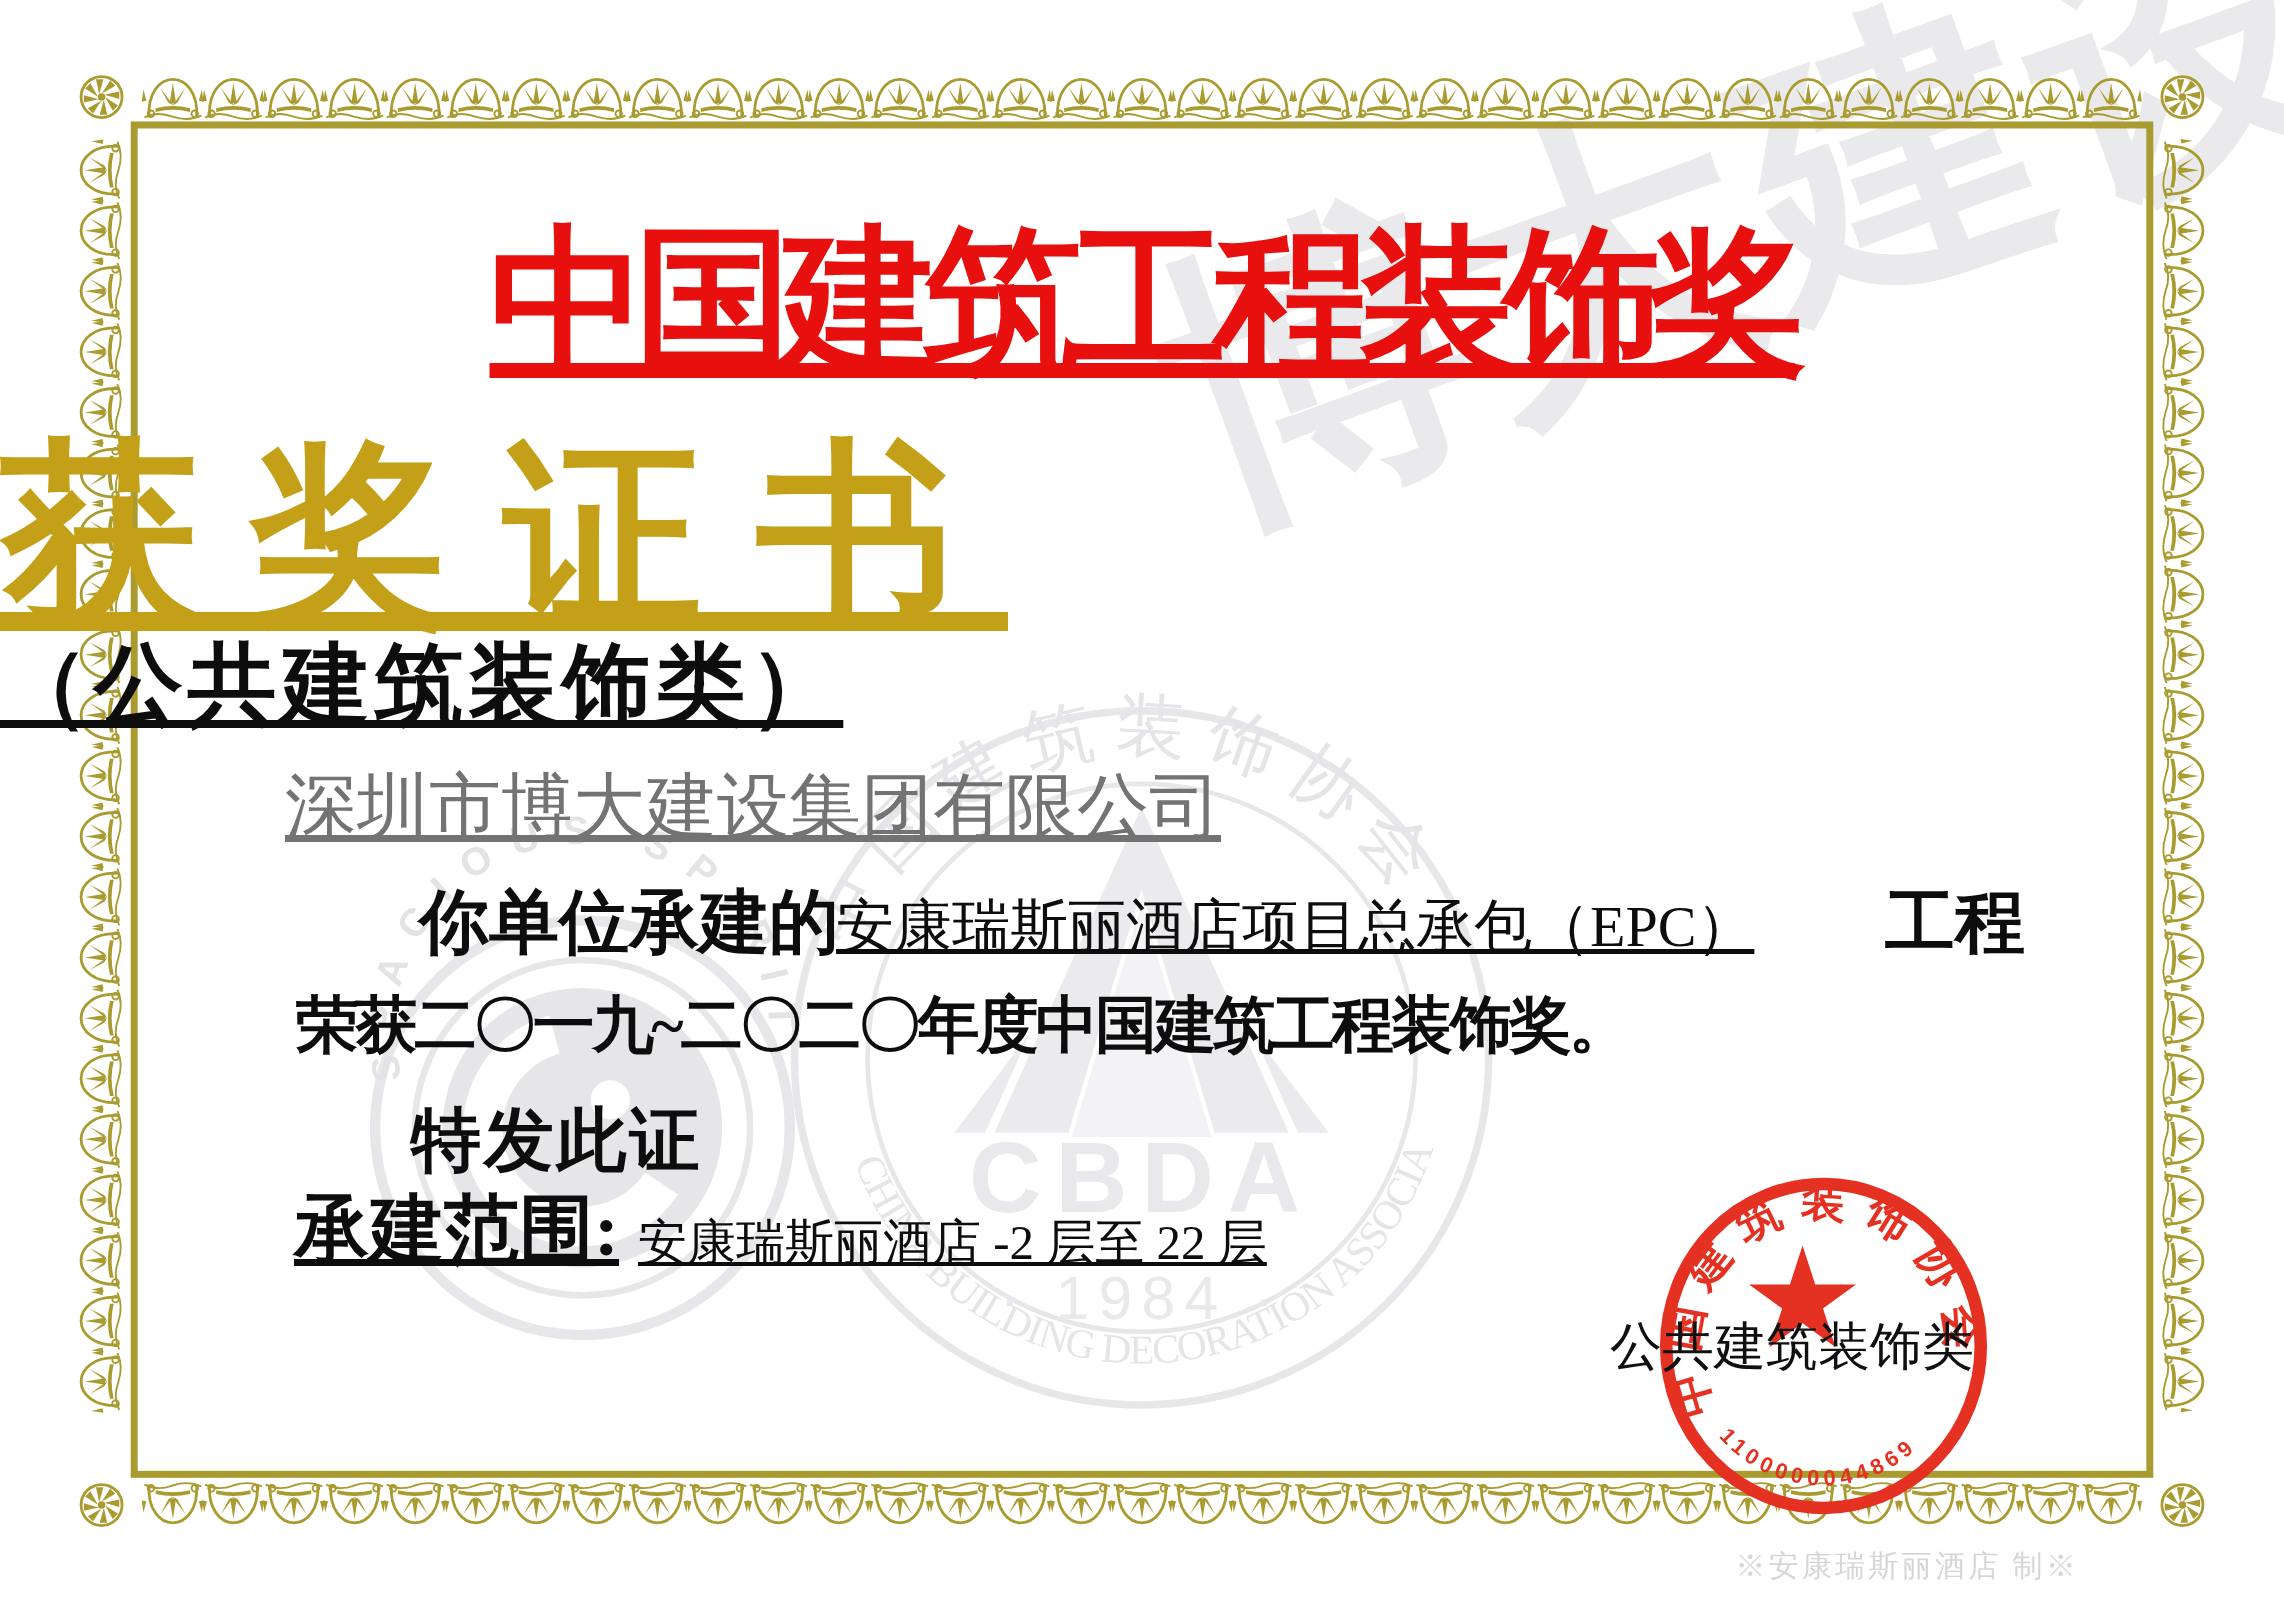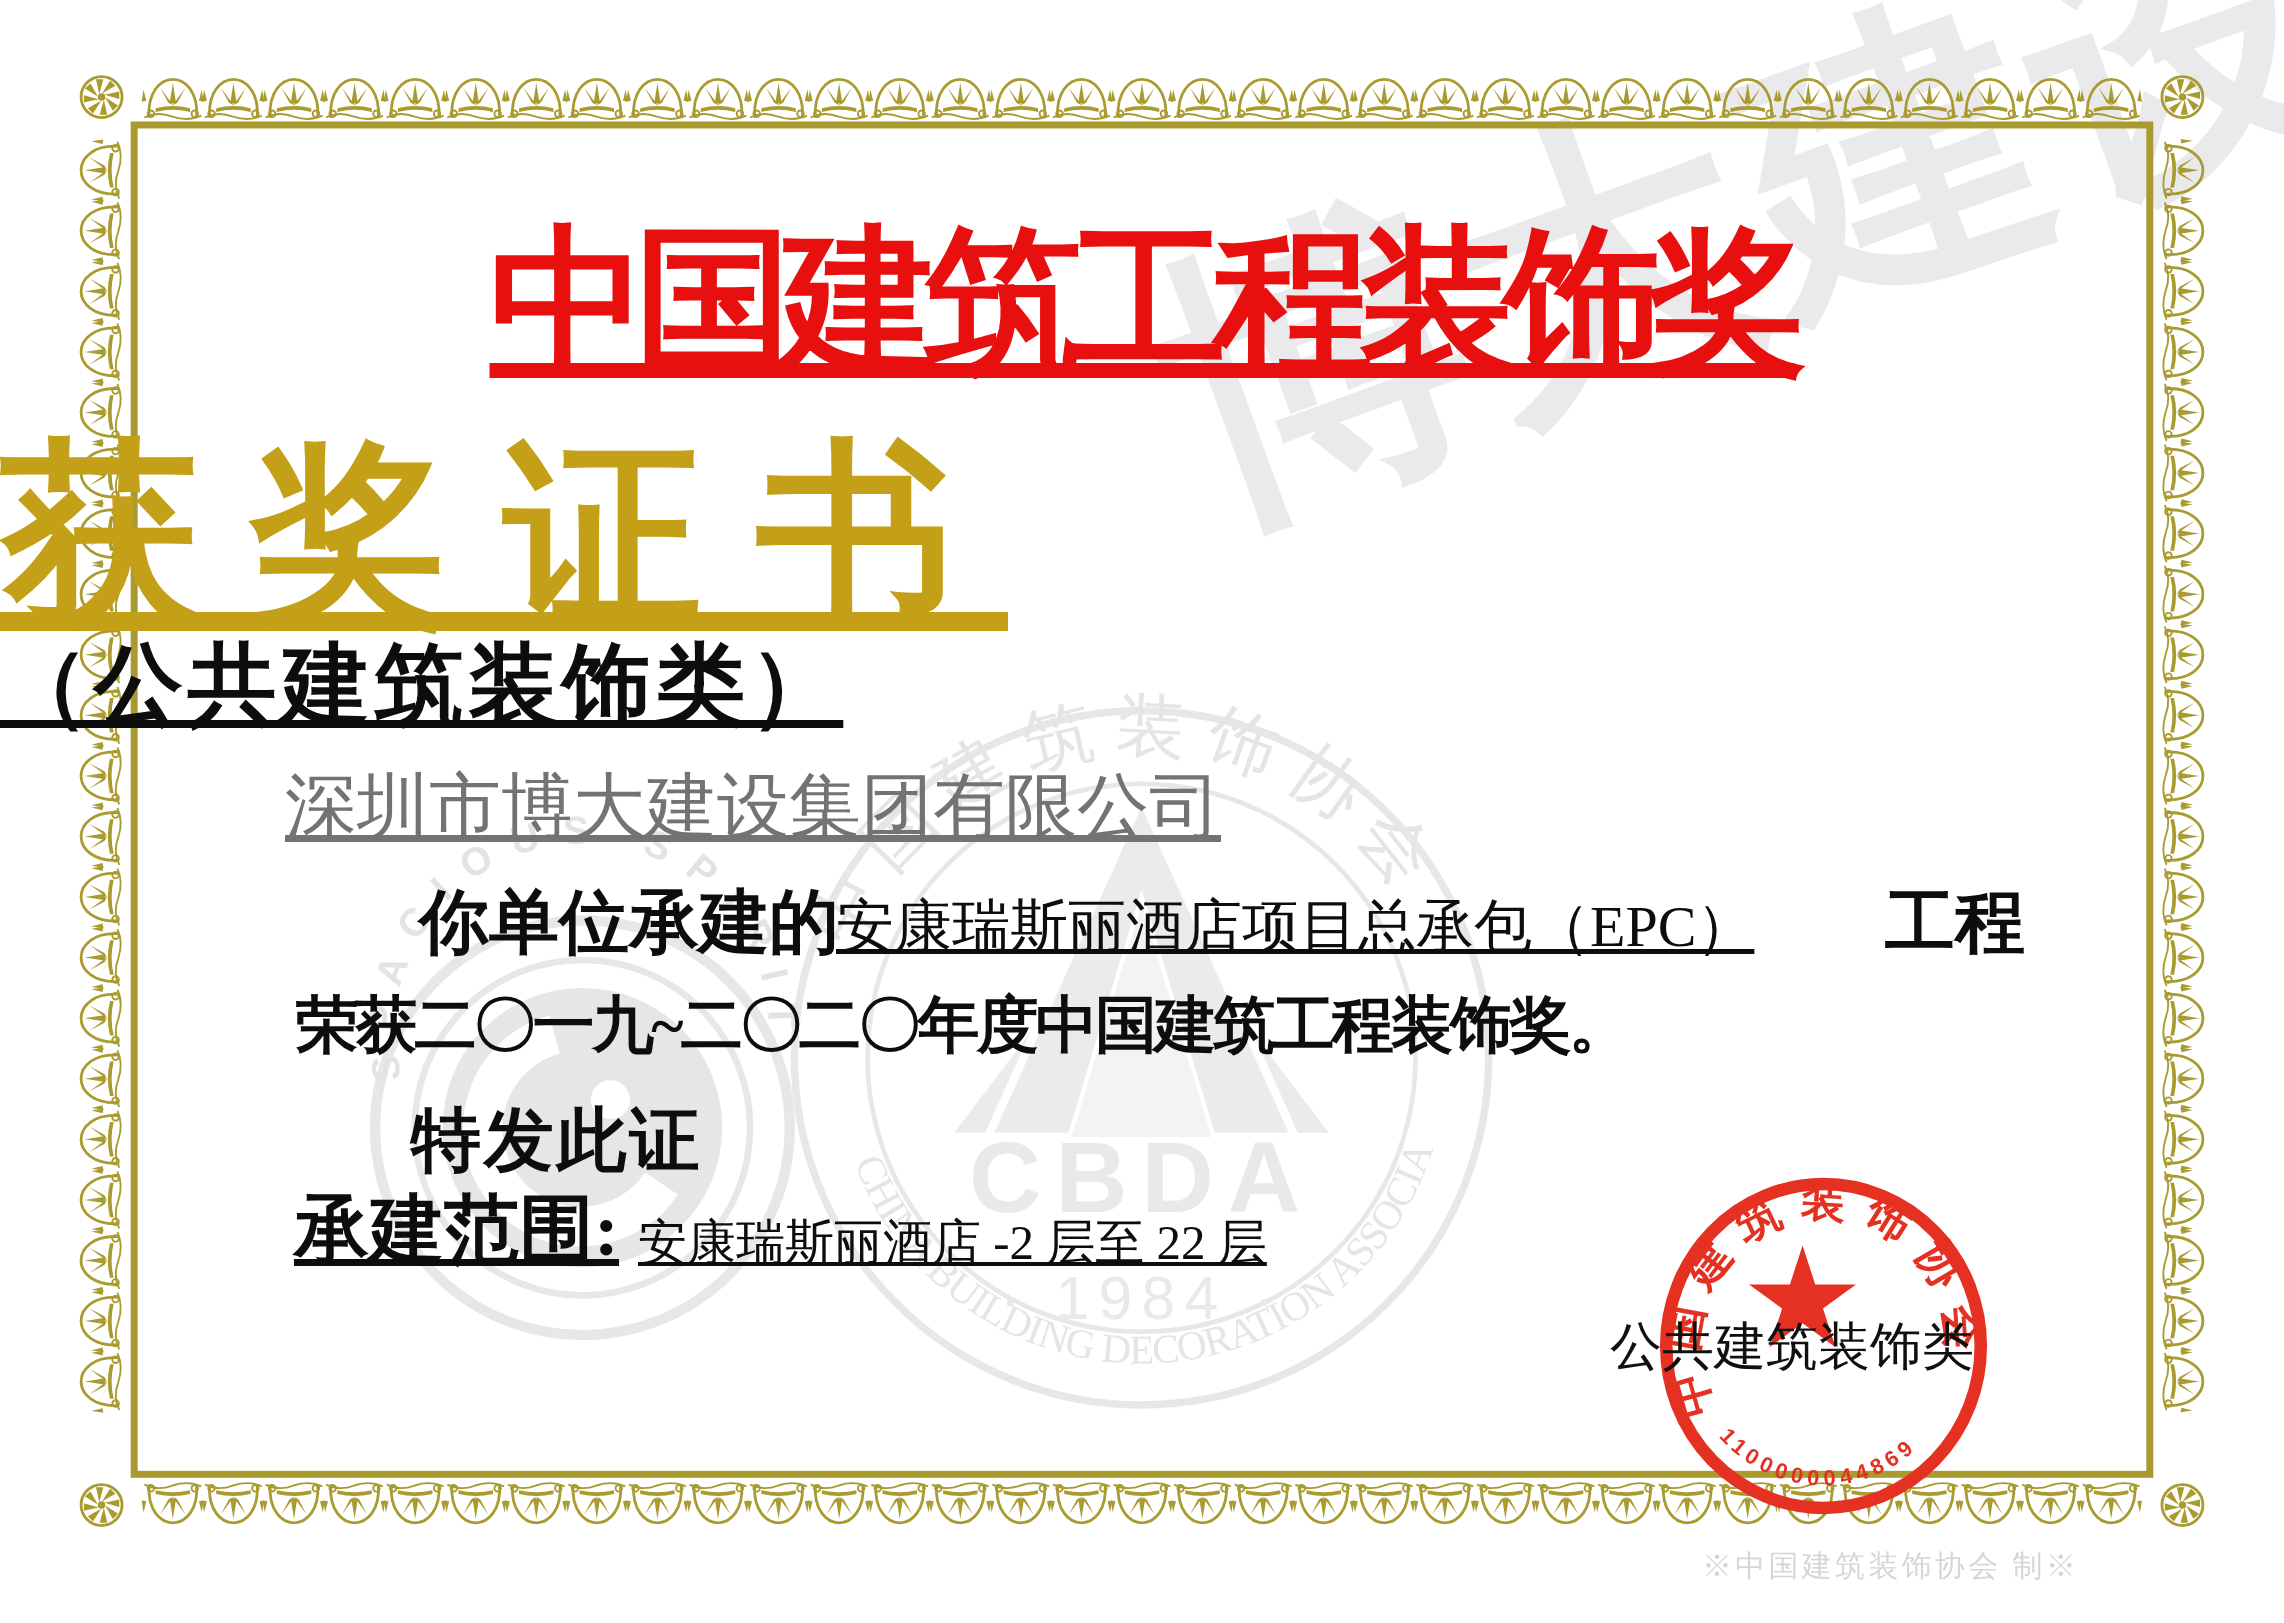--- a/index.html
+++ b/index.html
@@ -252,21 +252,21 @@
   <div class="abs serif category">（公共建筑装饰类）</div>
   <div class="abs serif recipient">深圳市博大建设集团有限公司</div>
   <div class="abs sans body-prefix">你单位承建的</div>
   <div class="abs serif body-project">安康瑞斯丽酒店项目总承包（EPC）</div>
   <div class="abs sans body-suffix">工程</div>
   <div class="abs sans award-line">荣获二〇一九~二〇二〇年度中国建筑工程装饰奖。</div>
   <div class="abs sans issue-line">特发此证</div>
   <div class="abs serif scope-label">承建范围:</div>
   <div class="abs serif scope-value">安康瑞斯丽酒店 -2 层至 22 层</div>
   <div class="abs sans date-line">公共建筑装饰类</div>
-  <div class="abs sans footer-line">※中国建筑装饰协会 制※</div>
+  <div class="abs sans footer-line">※安康瑞斯丽酒店 制※</div>
 
   <svg id="seal-layer" viewBox="-360 -365 720 730" xmlns="http://www.w3.org/2000/svg">
     <ellipse rx="338" ry="348" fill="none" stroke="#e43122" stroke-width="27"></ellipse>
     <path fill="#e43122" transform="translate(-45,-95) scale(1.05)" d="M0,-115 L25.9,-35.6 L109.4,-35.5 L41.8,13.6 L67.6,93 L0,44 L-67.6,93 L-41.8,13.6 L-109.4,-35.5 L-25.9,-35.6 Z"></path>
     <path id="seal-cn-arc" d="M -232 139 A 268 278 0 1 1 232 139" fill="none"></path>
     <text font-size="96" font-weight="700" fill="#e43122" letter-spacing="35" font-family="Liberation Serif, DejaVu Serif, serif">
       <textPath href="#seal-cn-arc">中国建筑装饰协会</textPath>
     </text>
     <path id="seal-num-arc" d="M -225 195 A 298 305 0 0 0 225 195" fill="none"></path>
     <text font-size="47" font-weight="700" fill="#e43122" letter-spacing="11" font-family="Liberation Sans, DejaVu Sans, sans-serif">

